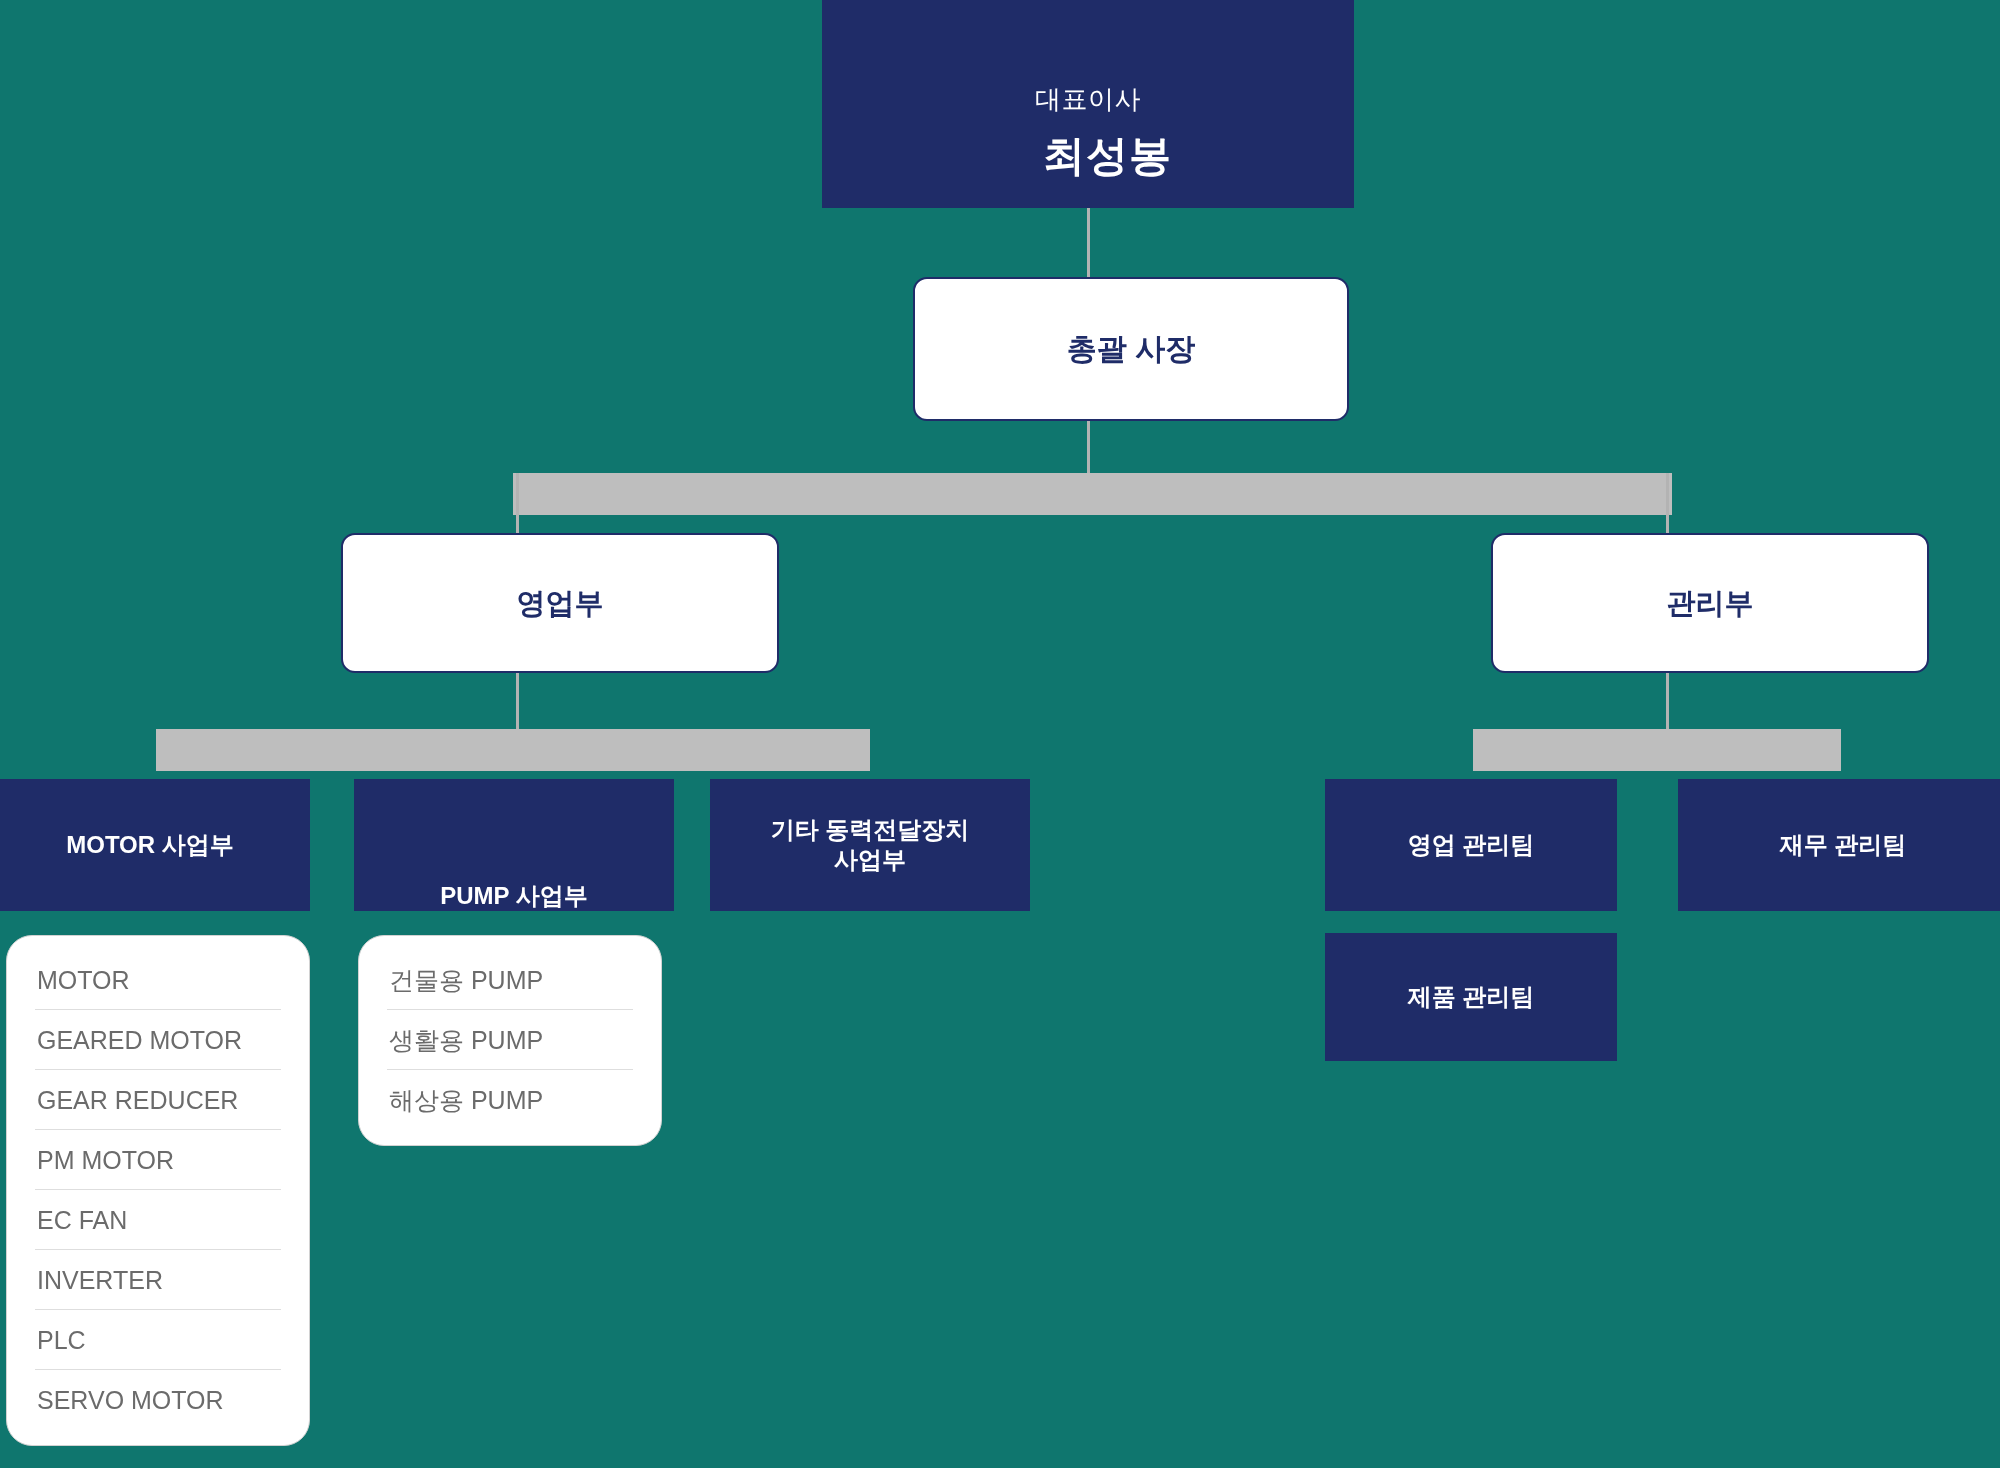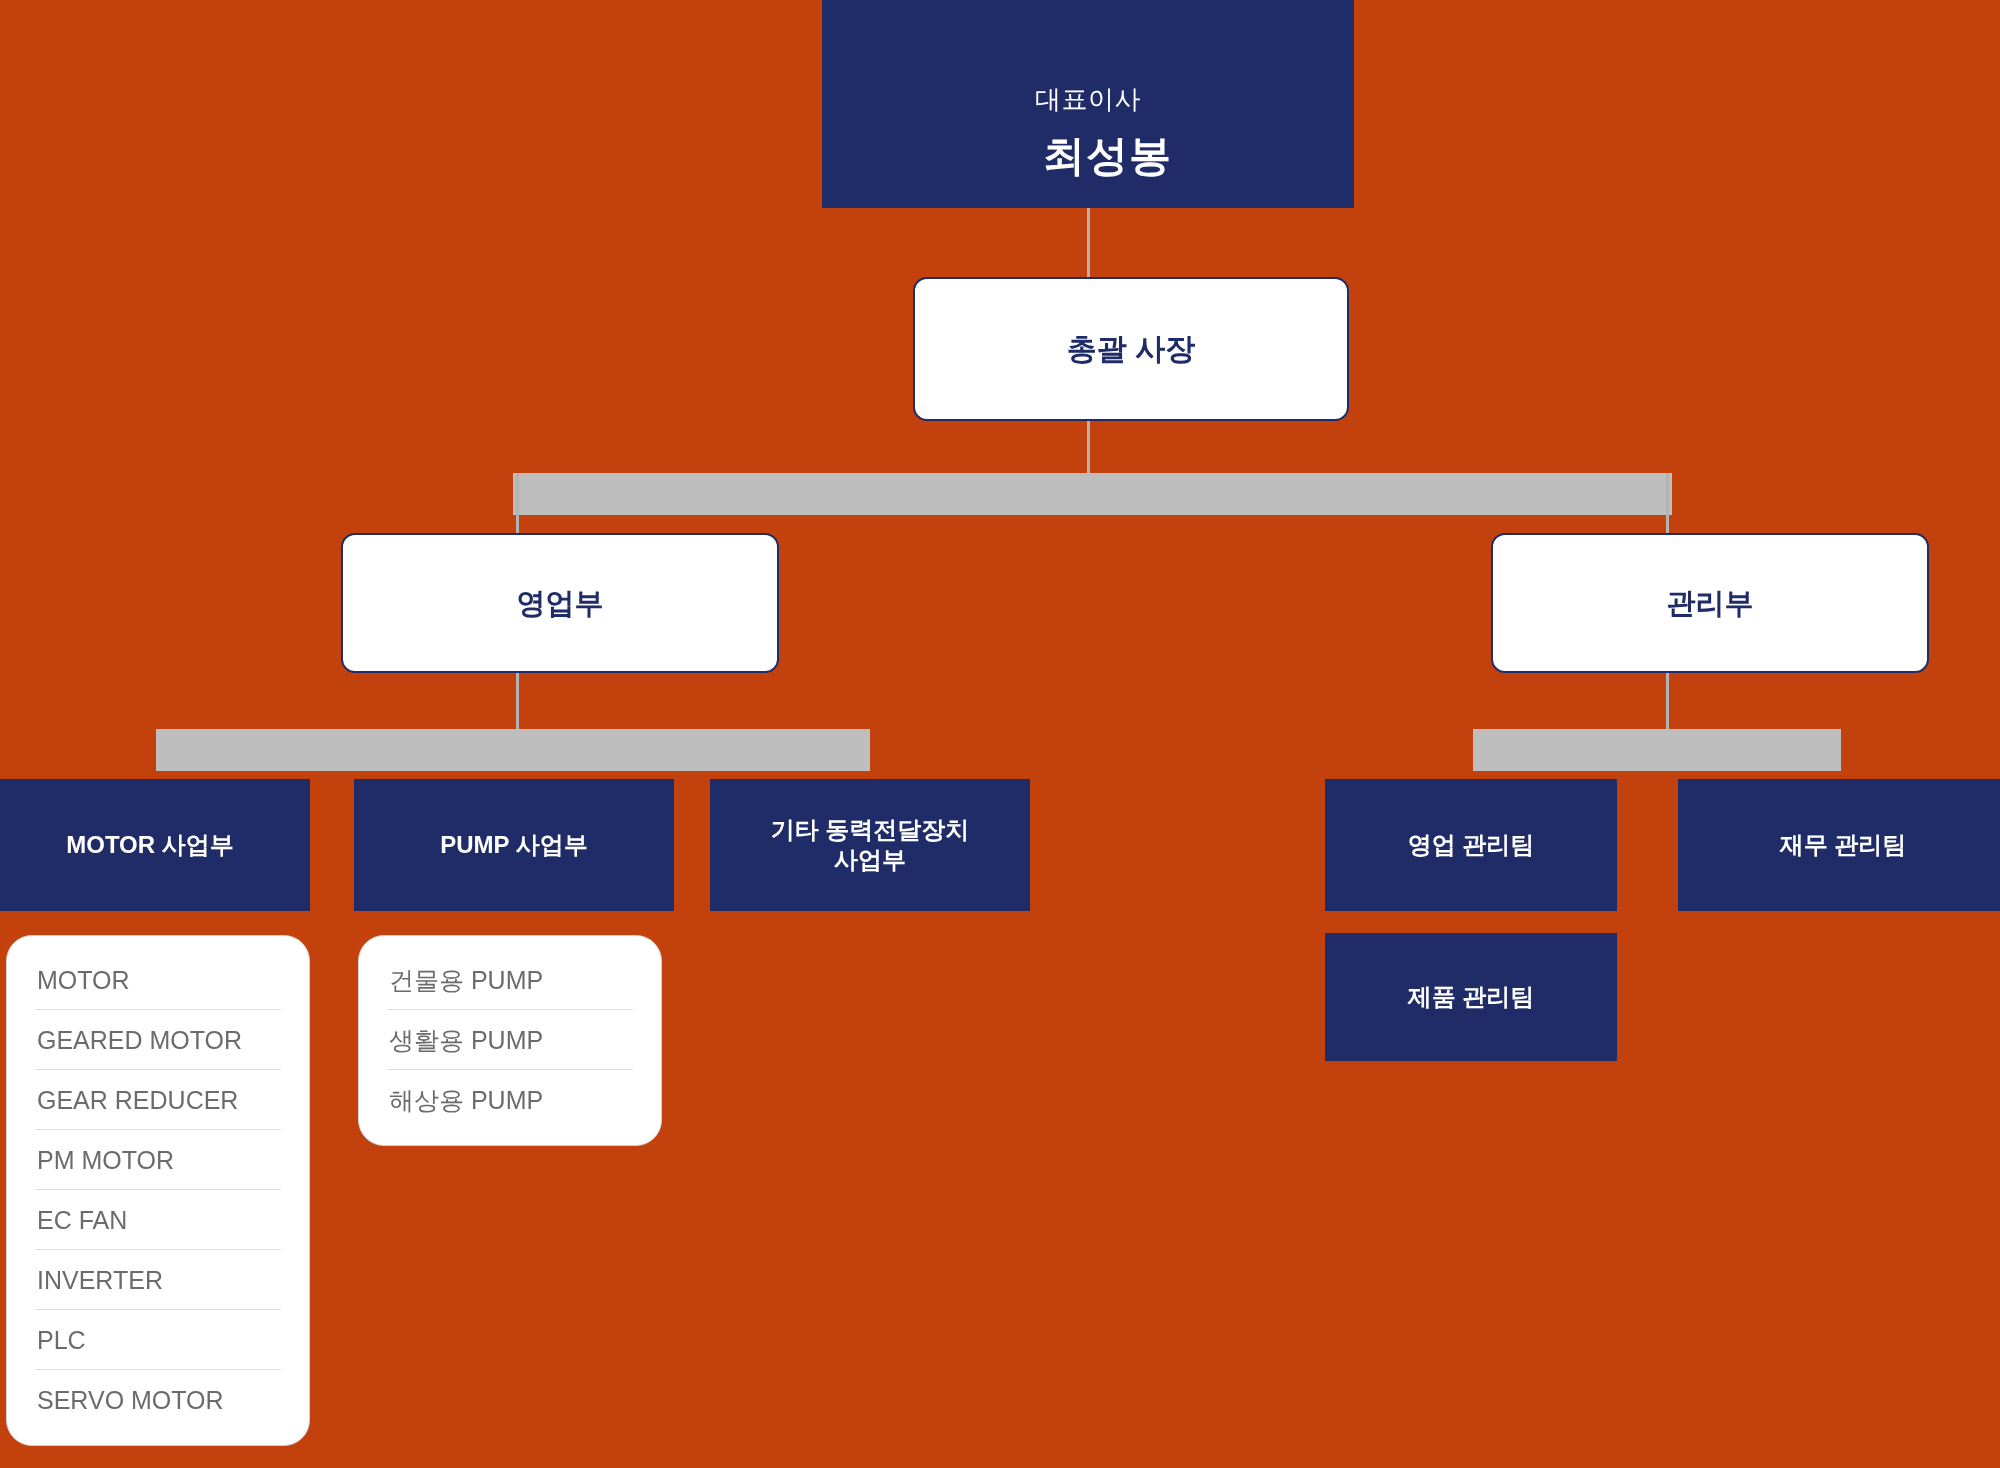--- a/index.html
+++ b/index.html
@@ -10,21 +10,21 @@
     height: 1468px;
     background: #ffffff;
     font-family: "Liberation Sans", "DejaVu Sans", sans-serif;
     overflow: hidden;
   }
 
   #org-chart {
     position: relative;
     width: 2000px;
     height: 1468px;
-    background: #c2410c;
+    background: #0f766e;
   }
 
   
   .node {
     position: absolute;
     display: flex;
     align-items: center;
     justify-content: center;
     text-align: center;
     line-height: 1.25;
@@ -92,21 +92,21 @@
     height: 140px;
     font-size: 29px;
   }
 
   
   .dept-box {
     font-size: 24px;
     height: 132px;
   }
   #node-dept-motor { left: -10px;   top: 779px; width: 320px; }
-  #node-dept-pump  { left: 354px;   top: 779px; width: 320px; }
+  #node-dept-pump  { left: 354px;   top: 779px; width: 320px; align-items: flex-end; }
   #node-dept-other { left: 710px;   top: 779px; width: 320px; }
   #node-team-sales { left: 1325px;  top: 779px; width: 292px; }
   #node-team-fin   { left: 1678px;  top: 779px; width: 330px; }
   #node-team-prod  { left: 1325px;  top: 933px; width: 292px; height: 128px; }
 
   
   .product-card {
     position: absolute;
     background: #ffffff;
     border: 1.5px solid #d2d2d2;

